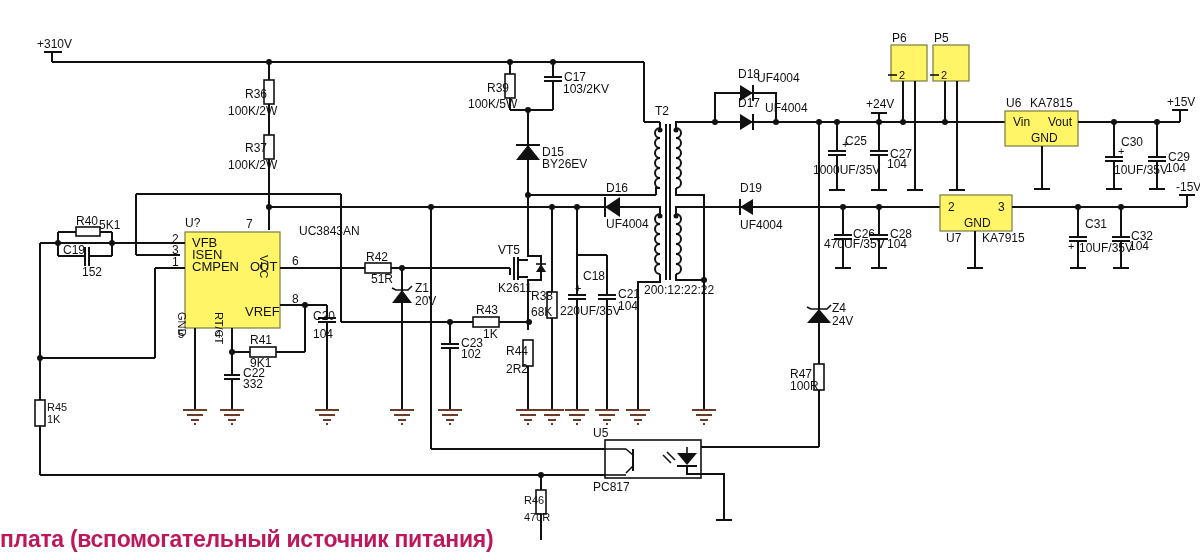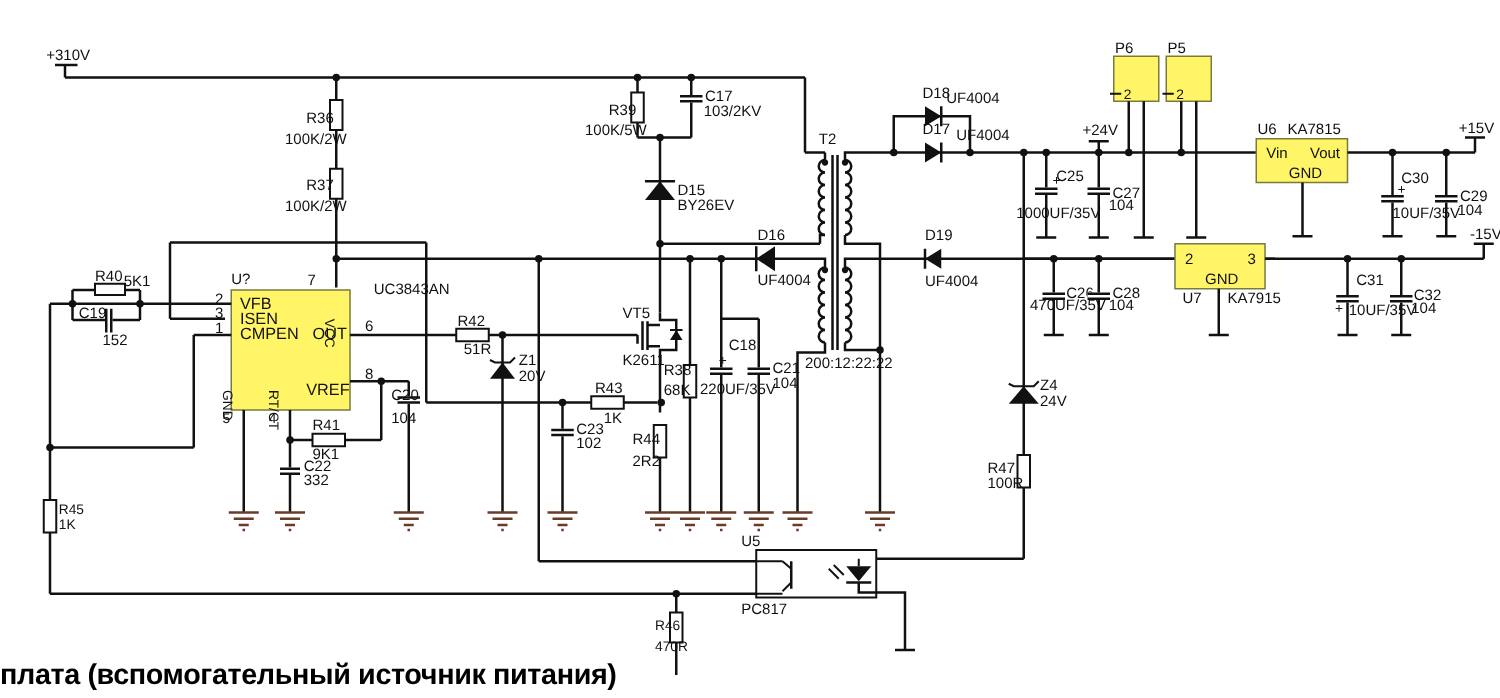--- a/index.html
+++ b/index.html
@@ -7,21 +7,21 @@
   svg{position:absolute;left:0;top:0;}
   .w{stroke:#111;stroke-width:2;fill:none;}
   .wt{stroke:#111;stroke-width:1.6;fill:none;}
   .res{fill:#fff;stroke:#111;stroke-width:1.6;}
   .ic{fill:#fff566;stroke:#7a7a40;stroke-width:1.2;}
   .lbl{font-family:"Liberation Sans",sans-serif;font-size:12px;fill:#111;}
   .lbls{font-family:"Liberation Sans",sans-serif;font-size:11px;fill:#111;}
   .pin{font-family:"Liberation Sans",sans-serif;font-size:13px;fill:#111;}
   .dot{fill:#111;}
   .gnd{stroke:#6b3b2a;stroke-width:2;fill:none;}
-  .caption{position:absolute;left:0;top:526px;font-family:"Liberation Sans",sans-serif;font-weight:bold;font-size:23px;color:#000000;white-space:nowrap;letter-spacing:-0.3px;}
+  .caption{position:absolute;left:0;top:526px;font-family:"Liberation Sans",sans-serif;font-weight:bold;font-size:23px;color:#be185d;white-space:nowrap;letter-spacing:-0.3px;}
 </style>
 </head>
 <body>
 
 <svg width="1200" height="558" viewBox="0 0 1200 558">
   <defs>
     <g id="gnd">
       <line x1="-12" y1="0" x2="12" y2="0" class="gnd"></line>
       <line x1="-8" y1="5" x2="8" y2="5" class="gnd"></line>
       <line x1="-4" y1="10" x2="4" y2="10" class="gnd"></line>

